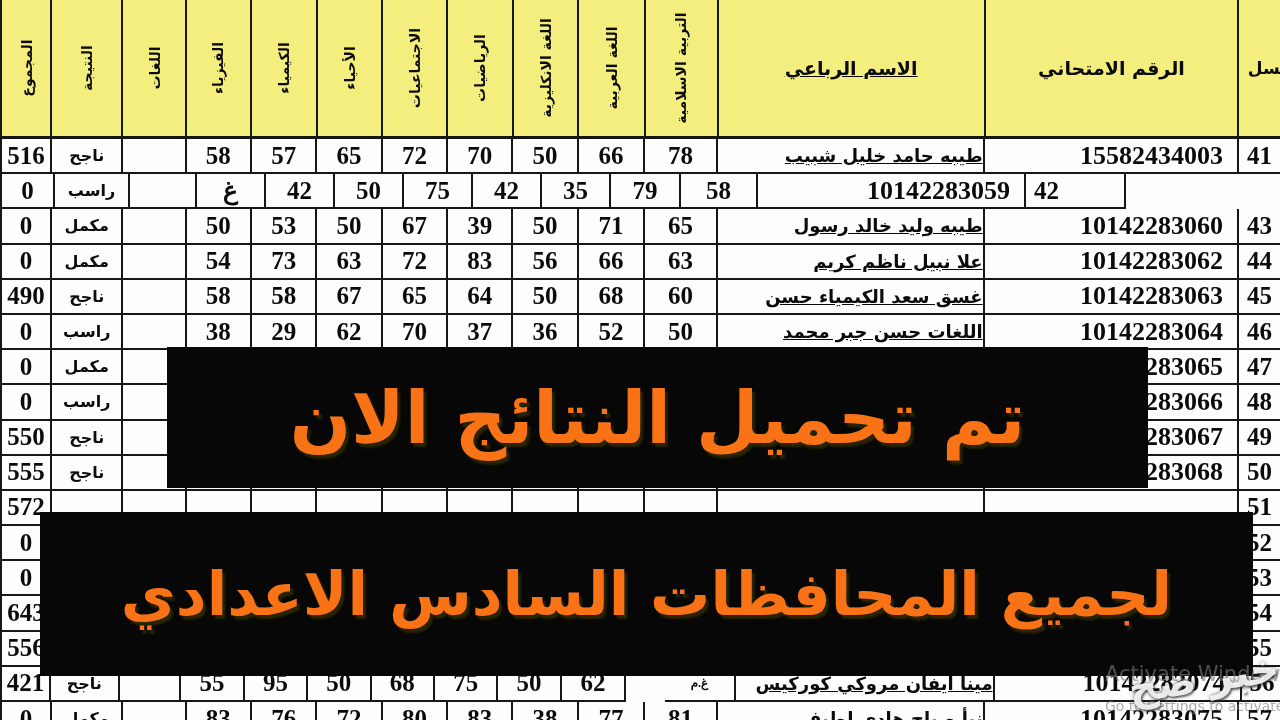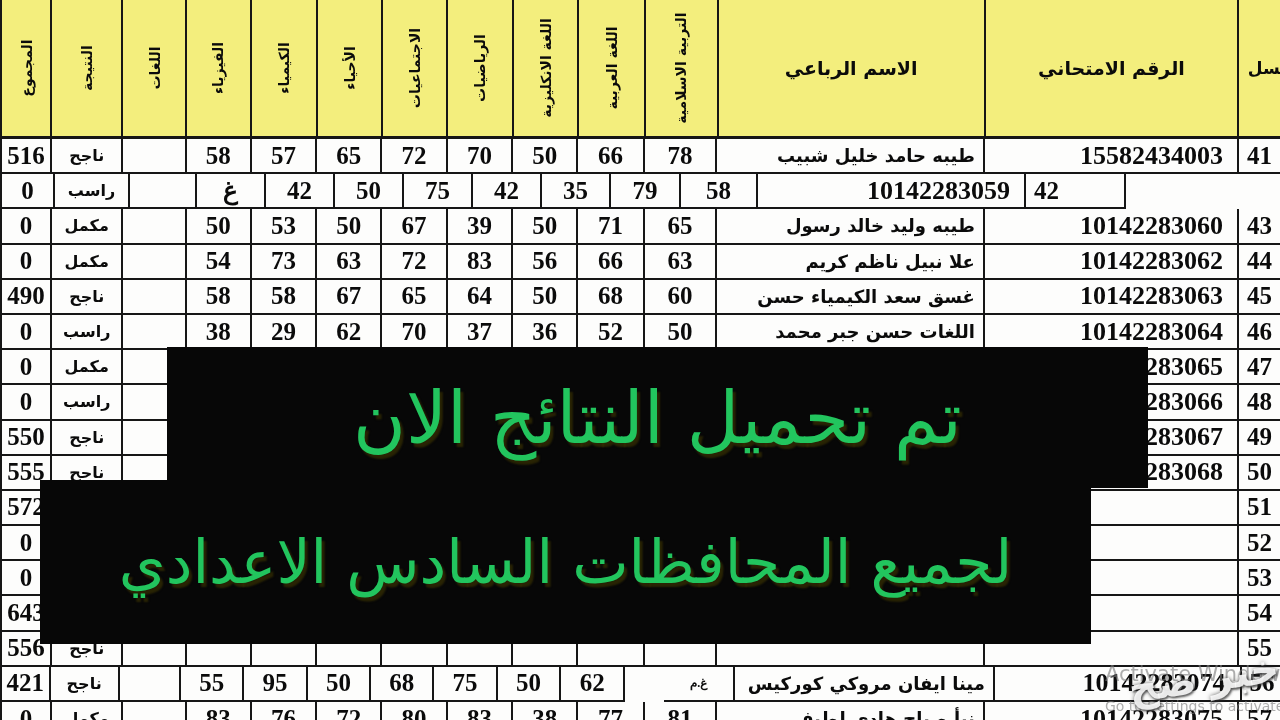--- a/index.html
+++ b/index.html
@@ -16,38 +16,38 @@
     display:flex;align-items:center;justify-content:center;
     overflow:hidden;white-space:nowrap;color:#0b0b0b;
   }
   .tr .cell:first-child{border-left:2px solid #161616;}
   .hdr .cell{border-bottom:3px solid #161616;background:#f3ee7d;}
   
   .c-total{width:55px;}  .c-result{width:75px;} .c-lang{width:67px;}
   .c-phys{width:69px;}   .c-chem{width:69px;}   .c-bio{width:69px;}
   .c-soc{width:69px;}    .c-math{width:69px;}   .c-eng{width:69px;}
   .c-arab{width:70px;}   .c-islam{width:77px;}
-  .c-name{width:282px;}  .c-exam{width:268px;}  .c-seq{width:100px;}
+  .c-name{width:282px;text-decoration:underline;}  .c-exam{width:268px;}  .c-seq{width:100px;}
   .rot{transform:rotate(-90deg);white-space:nowrap;font-size:14px;font-weight:bold;}
   .hdr .c-name,.hdr .c-exam{font-size:19px;font-weight:bold;}
   .hdr .c-seq{font-size:17px;font-weight:bold;}
   .num{font-family:"Liberation Serif","DejaVu Serif",serif;font-weight:bold;font-size:25px;}
   .exam-num{font-family:"Liberation Serif","DejaVu Serif",serif;font-weight:bold;font-size:26px;justify-content:flex-end;padding-right:14px;}
   .ar-cell{font-size:17px;font-weight:bold;}
-  .name-cell{direction:rtl;justify-content:flex-start;padding:0 8px;font-size:18px;font-weight:bold;}
+  .name-cell{direction:rtl;justify-content:flex-start;padding:0 0;font-size:18px;font-weight:bold;}
   .seq-cell{font-family:"Liberation Serif","DejaVu Serif",serif;font-weight:bold;font-size:25px;justify-content:flex-start;padding-left:8px;}
   
   .banner{
     position:absolute;background:#070707;display:flex;align-items:center;justify-content:center;
     z-index:20;white-space:nowrap;overflow:hidden;
   }
   .banner1{left:167px;top:347px;width:981px;height:141px;}
-  .banner2{left:40px;top:480px;width:1051px;height:164px;}
+  .banner2{left:40px;top:512px;width:1213px;height:164px;}
   .banner .txt{
-    font-weight:normal;color:#22c55e;direction:rtl;
+    font-weight:bold;color:#f97316;direction:rtl;
     text-shadow:3px 4px 2px rgba(70,60,0,0.55);
   }
   .banner1 .txt{font-size:72px;}
   .banner2 .txt{font-size:60px;}
   
   .stamp{
     position:absolute;left:1128px;top:655px;z-index:30;direction:rtl;
     font-size:40px;font-weight:bold;color:rgba(255,255,255,0.88);
     text-shadow:0 0 4px rgba(40,40,40,0.7),1px 2px 2px rgba(40,40,40,0.6);
     transform:rotate(-8deg);white-space:nowrap;

